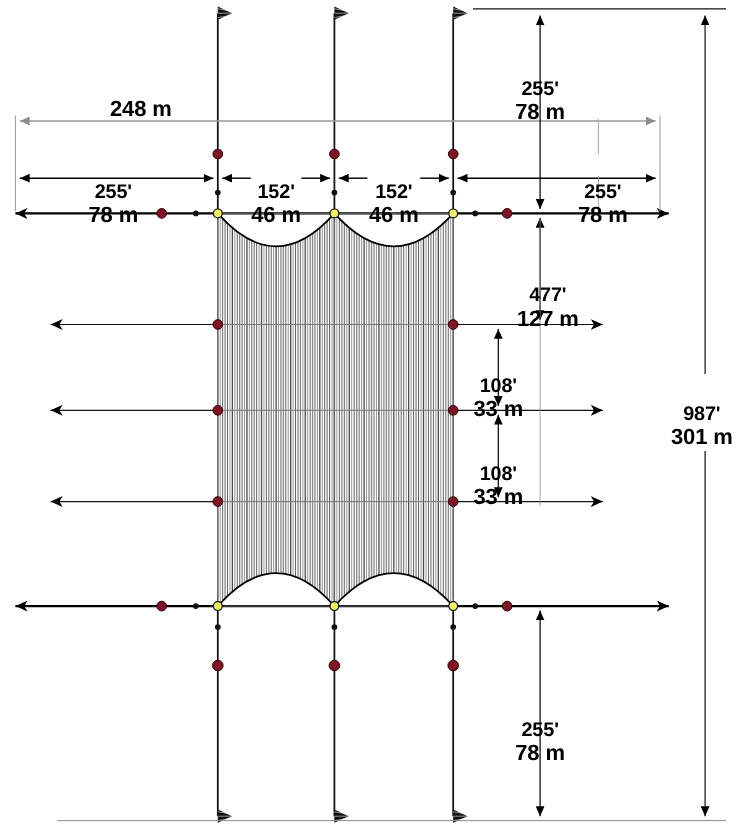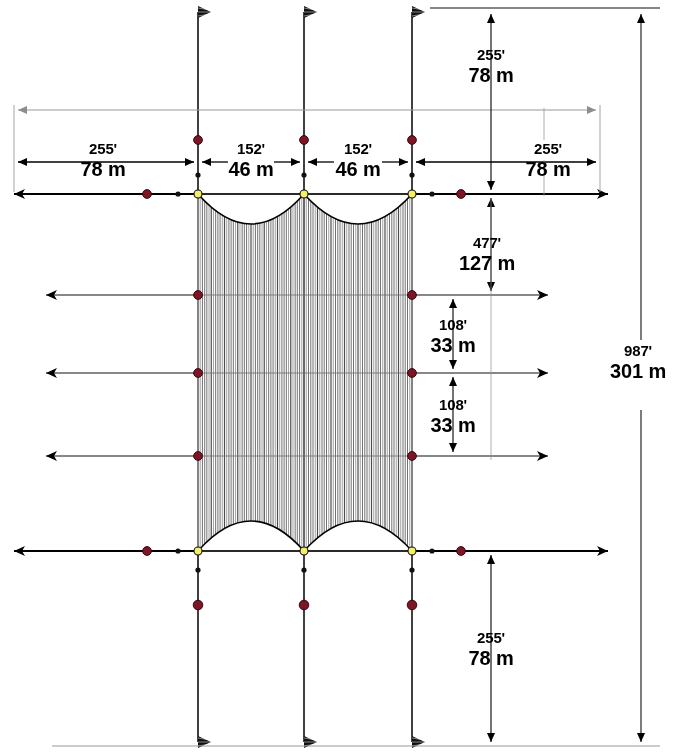--- a/index.html
+++ b/index.html
@@ -1,21 +1,21 @@
 <!DOCTYPE html>
 <html><head>
 <meta charset="utf-8">
 <style>
   html,body{margin:0;padding:0;background:#ffffff;}
   body{font-family:"Liberation Sans",sans-serif;}
   #stage{position:relative;width:674px;height:754px;background:#fff;overflow:hidden;}
   #stage svg{position:absolute;left:0;top:0;}
   .dimtxt{position:absolute;text-align:center;font-family:"Liberation Sans",sans-serif;
           font-weight:bold;color:#000;line-height:1.18;letter-spacing:-0.1px;}
-  .dimtxt .l1{display:block;font-size:15px;}
+  .dimtxt .l1{display:block;font-size:18px;margin-top:24px;}
   .dimtxt .l2{display:block;font-size:20px;}
 </style>
 </head>
 <body>
 
 <div id="stage">
 
   <svg width="674" height="754" viewBox="0 0 674 754" shape-rendering="geometricPrecision">
     <defs>
       <marker id="arrEndR" markerWidth="12" markerHeight="10" refX="11" refY="5" orient="auto" markerUnits="userSpaceOnUse">
@@ -285,20 +285,21 @@
         <line x1="641" y1="14" x2="641" y2="340" marker-start="url(#dimArrL)"></line>
         <line x1="641" y1="410" x2="641" y2="742" marker-end="url(#dimArrR)"></line>
       </g>
 
       <line x1="544" y1="160" x2="544" y2="196" stroke="#9a9a9a" stroke-width="0.8"></line>
       <line x1="544" y1="108" x2="544" y2="140" stroke="#9a9a9a" stroke-width="0.8"></line>
     </g>
   </svg>
 
   <div class="dimtxt" style="left:48px;top:88px;width:160px;">
+    <span class="l2">248 m</span>
   </div>
 
   <div class="dimtxt" style="left:33px;top:140px;width:140px;">
     <span class="l1">255'</span>
     <span class="l2">78 m</span>
   </div>
 
   <div class="dimtxt" style="left:216px;top:140px;width:70px;">
     <span class="l1">152'</span>
     <span class="l2">46 m</span>
@@ -312,21 +313,21 @@
   <div class="dimtxt" style="left:488px;top:140px;width:120px;">
     <span class="l1">255'</span>
     <span class="l2">78 m</span>
   </div>
 
   <div class="dimtxt" style="left:441px;top:46px;width:100px;">
     <span class="l1">255'</span>
     <span class="l2">78 m</span>
   </div>
 
-  <div class="dimtxt" style="left:437px;top:234px;width:100px;">
+  <div class="dimtxt" style="left:448px;top:234px;width:100px;">
     <span class="l1">477'</span>
     <span class="l2">127 m</span>
   </div>
 
   <div class="dimtxt" style="left:405px;top:316px;width:96px;">
     <span class="l1">108'</span>
     <span class="l2">33 m</span>
   </div>
 
   <div class="dimtxt" style="left:405px;top:396px;width:96px;">

